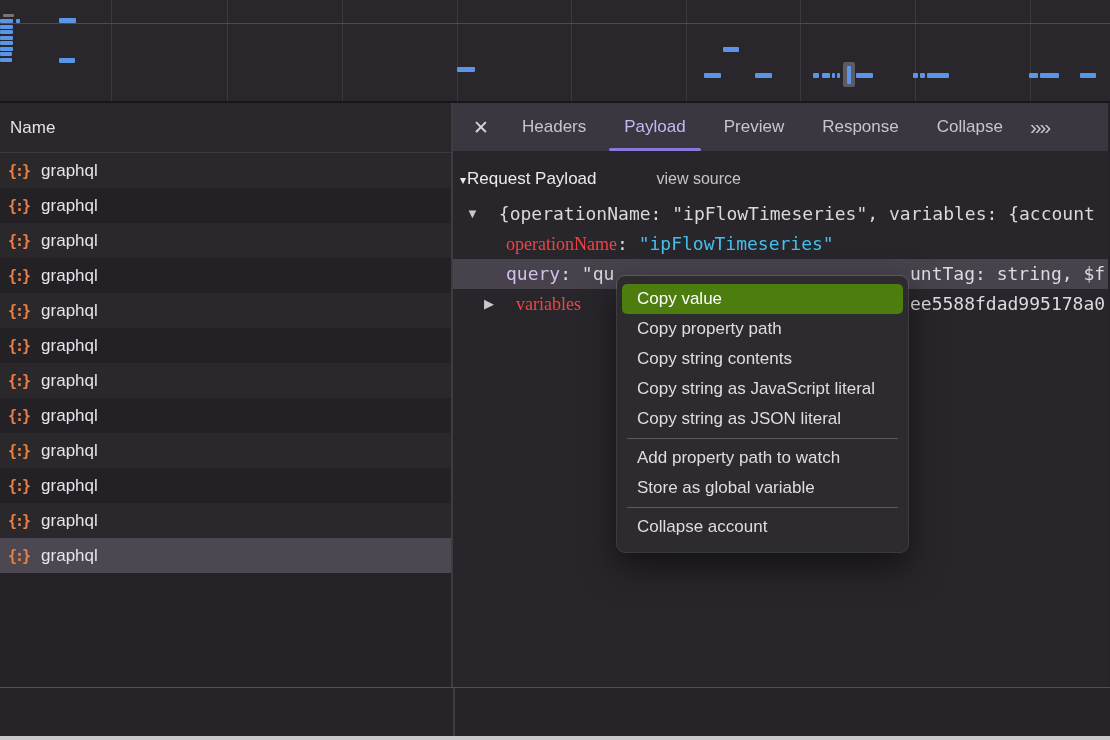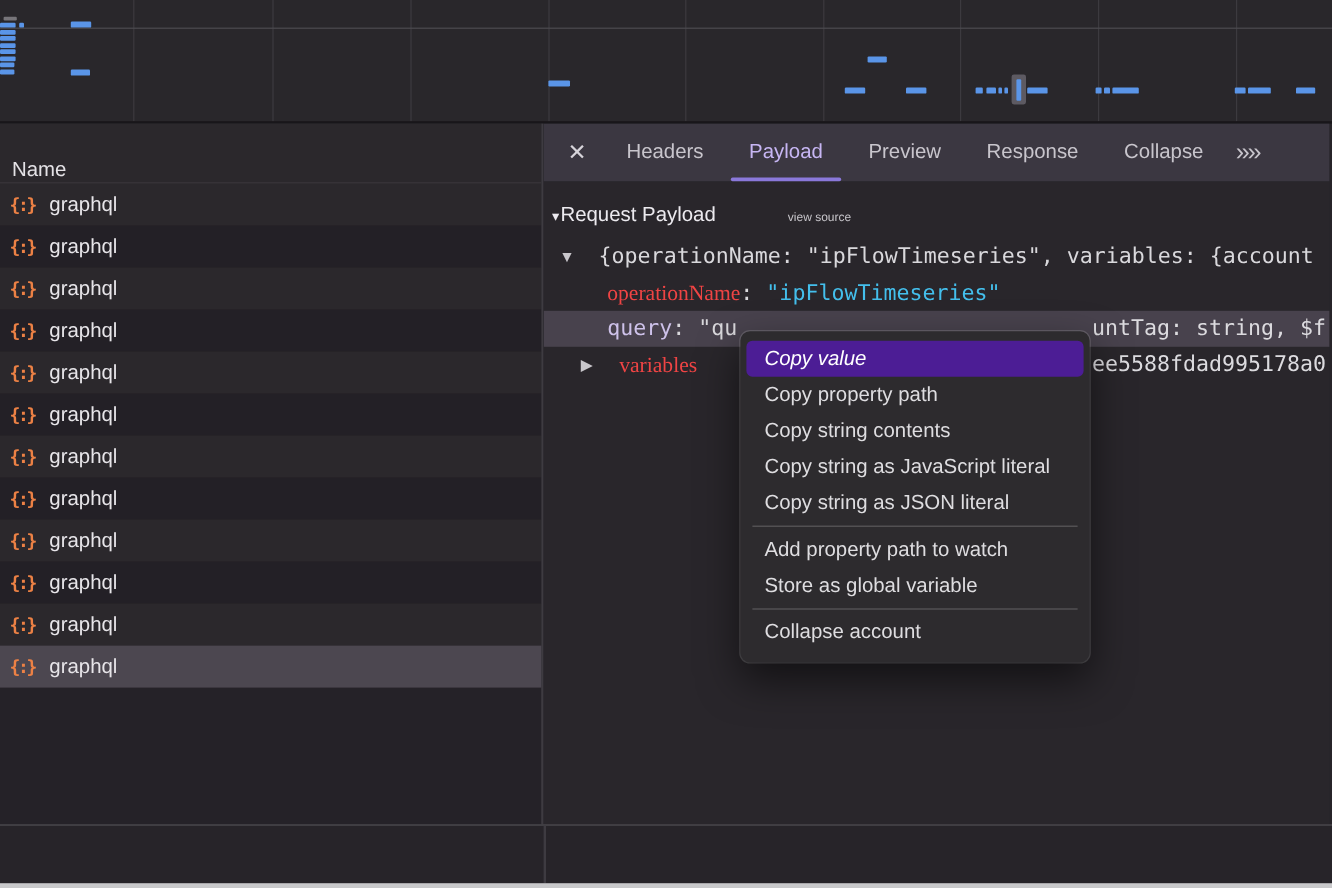--- a/index.html
+++ b/index.html
@@ -16,21 +16,21 @@
   .bar.blue { background:#5a95e8; }
   .bar.gray { background:#77757a; }
   .tickbox { position:absolute; background:#5d5a62; border-radius:2px; }
 
   
   .main { position:absolute; left:0; top:103px; width:1110px; height:584px; display:flex; }
   .left-panel { width:453px; height:100%; background:#252228; border-right:2px solid #3e3b41; position:relative; }
   .right-panel { width:655px; height:100%; background:#29262b; position:relative; overflow:hidden; }
 
   .name-header { height:50px; background:#2b282c; border-bottom:1px solid #3e3b40;
-                 display:flex; align-items:flex-end; padding-left:10px;
+                 display:flex; align-items:center; padding-left:10px;
                  color:#e4e2e6; font-size:17px; }
   .rows { position:absolute; left:0; top:50px; right:0; }
   .req-row { height:35px; display:flex; align-items:center; padding-left:8px; color:#e7e5e9; font-size:17px; }
   .req-row.odd  { background:#2b282c; }
   .req-row.even { background:#232026; }
   .req-row.selected { background:#4c4750; }
   .json-ic { color:#ec8145; font-family:"DejaVu Sans Mono", monospace; font-weight:bold;
              font-size:15px; letter-spacing:-2px; margin-right:12px; }
 
   
@@ -40,21 +40,21 @@
   .tab { color:#c8c5cc; font-size:17px; padding:0 19px; height:100%; display:flex; align-items:center; position:relative; }
   .tab.active { color:#c7b6f3; }
   .tab.active::after { content:""; position:absolute; left:4px; right:4px; bottom:0; height:3px; background:#8a78da; border-radius:2px; }
   .more-tabs { color:#c8c5cc; font-size:21px; margin-left:8px; letter-spacing:-2px; }
 
   
   .payload { position:absolute; left:0; top:48px; right:0; bottom:0; }
   .section-row { display:flex; align-items:baseline; padding:18px 0 10px 7px; }
   .sec-tri { color:#eceaef; font-size:12px; margin-right:1px; }
   .sec-title { color:#eceaef; font-size:17px; font-weight:normal; }
-  .view-source { color:#c6c4c9; font-size:10px; margin-left:60px; }
+  .view-source { color:#c6c4c9; font-size:16px; margin-left:60px; }
   .tree { font-family:"DejaVu Sans Mono", monospace; font-size:18px; }
   .tree-line { position:relative; height:30px; line-height:30px; white-space:pre; color:#d9d8dc; }
   .tree-line.selected { background:#48424d; }
   .tl-expander { position:absolute; font-size:13px; color:#c9c7cc; font-family:"Liberation Sans", sans-serif; }
   .tl-text { position:absolute; }
   .s-key { color:#ef4444;font-family:Liberation Serif, serif; }
   .s-key-light { color:#cec2ea; }
   .s-string { color:#44bfec; }
   .s-plain { color:#d9d8dc; }
   .rfrag { position:absolute; left:457px; color:#dcdbdf; }
@@ -63,21 +63,21 @@
   .footer { position:absolute; left:0; top:687px; width:1110px; height:49px; background:#272429; border-top:1px solid #525055; }
   .footer .fdiv { position:absolute; left:453px; top:0; bottom:0; width:2px; background:#3e3b41; }
   .bottom-strip { position:absolute; left:0; top:736px; width:1110px; height:4px; background:#c9c9cb; }
 
   
   .ctx-menu { position:absolute; left:617px; top:276px; width:291px; background:#2d2b2e;
               border-radius:8px; padding:8px 0 10px 0;
               box-shadow:0 0 0 1px rgba(255,255,255,0.14), 0 14px 34px rgba(0,0,0,0.55);
               z-index:50; }
   .menu-item { height:30px; line-height:30px; color:#dedde0; font-size:17px; padding-left:20px; white-space:nowrap; }
-  .menu-item.highlighted { background:#4c1d95; color:#ffffff; margin:0 5px; padding-left:15px; border-radius:5px;font-style:italic; }
+  .menu-item.highlighted { background:#4d7c0f; color:#ffffff; margin:0 5px; padding-left:15px; border-radius:5px; }
   .menu-sep { height:1px; background:rgba(255,255,255,0.22); margin:4px 10px; }
 </style>
 </head>
 <body>
 
 <div class="screen">
 
   <div class="overview" id="overview">
       <div class="vline" style="left: 111px;"></div>
       <div class="vline" style="left: 227px;"></div>

